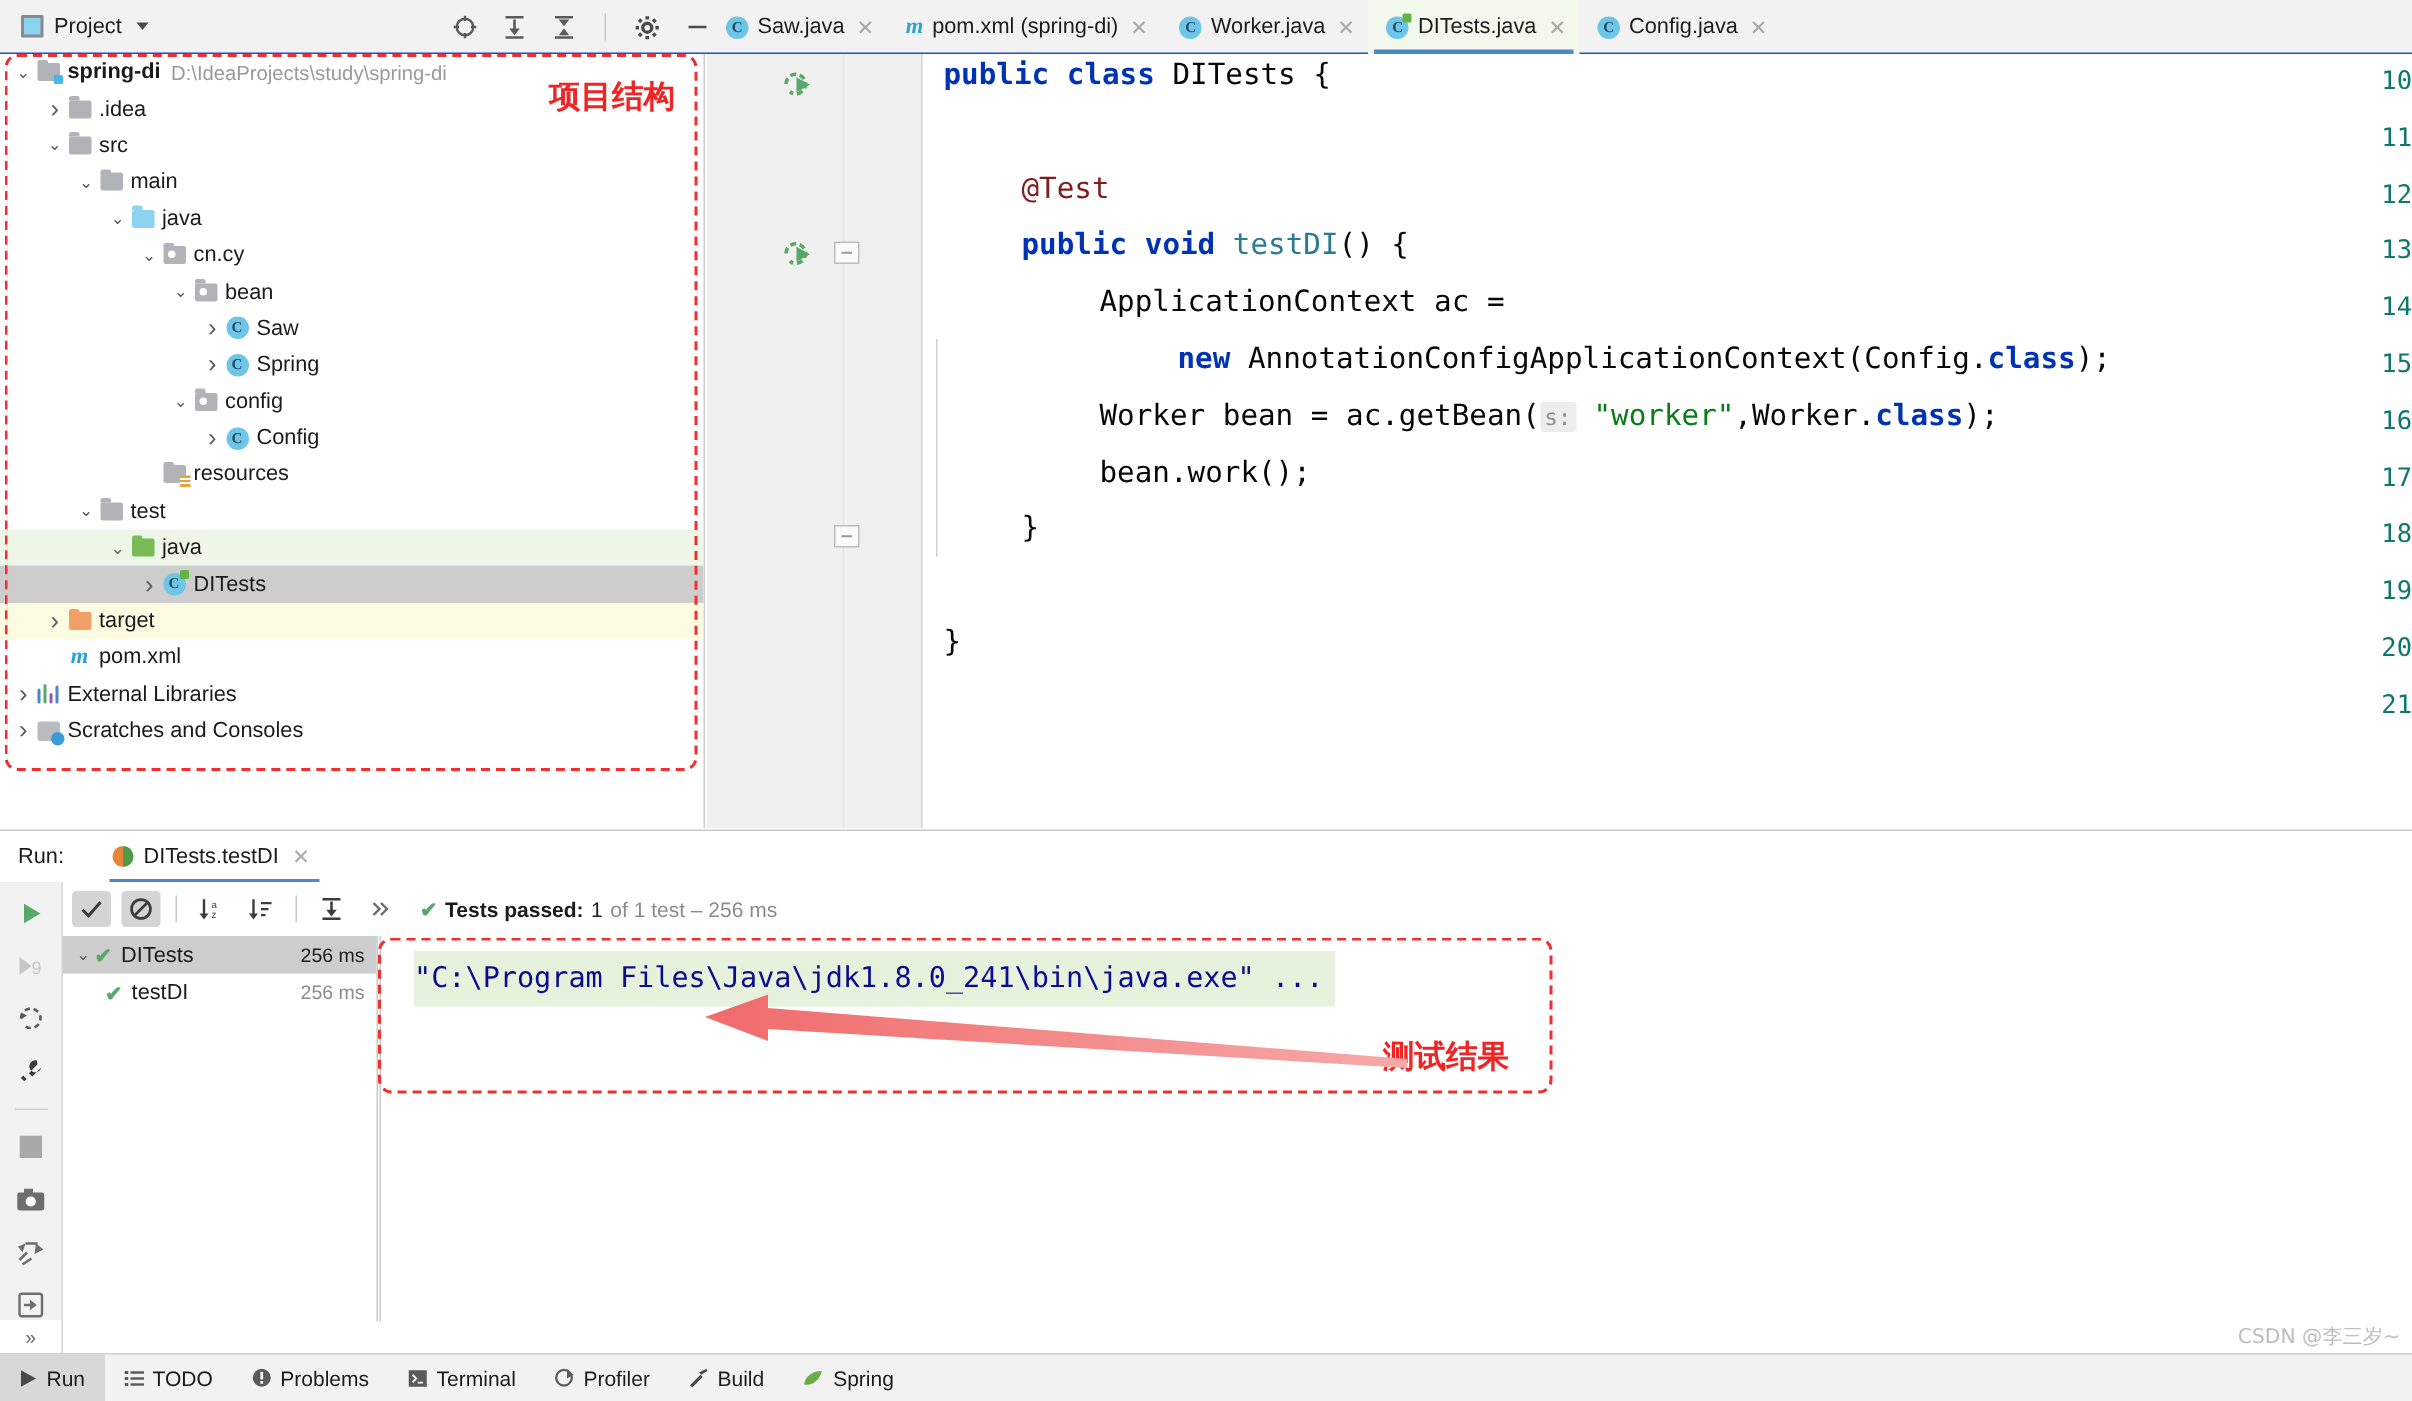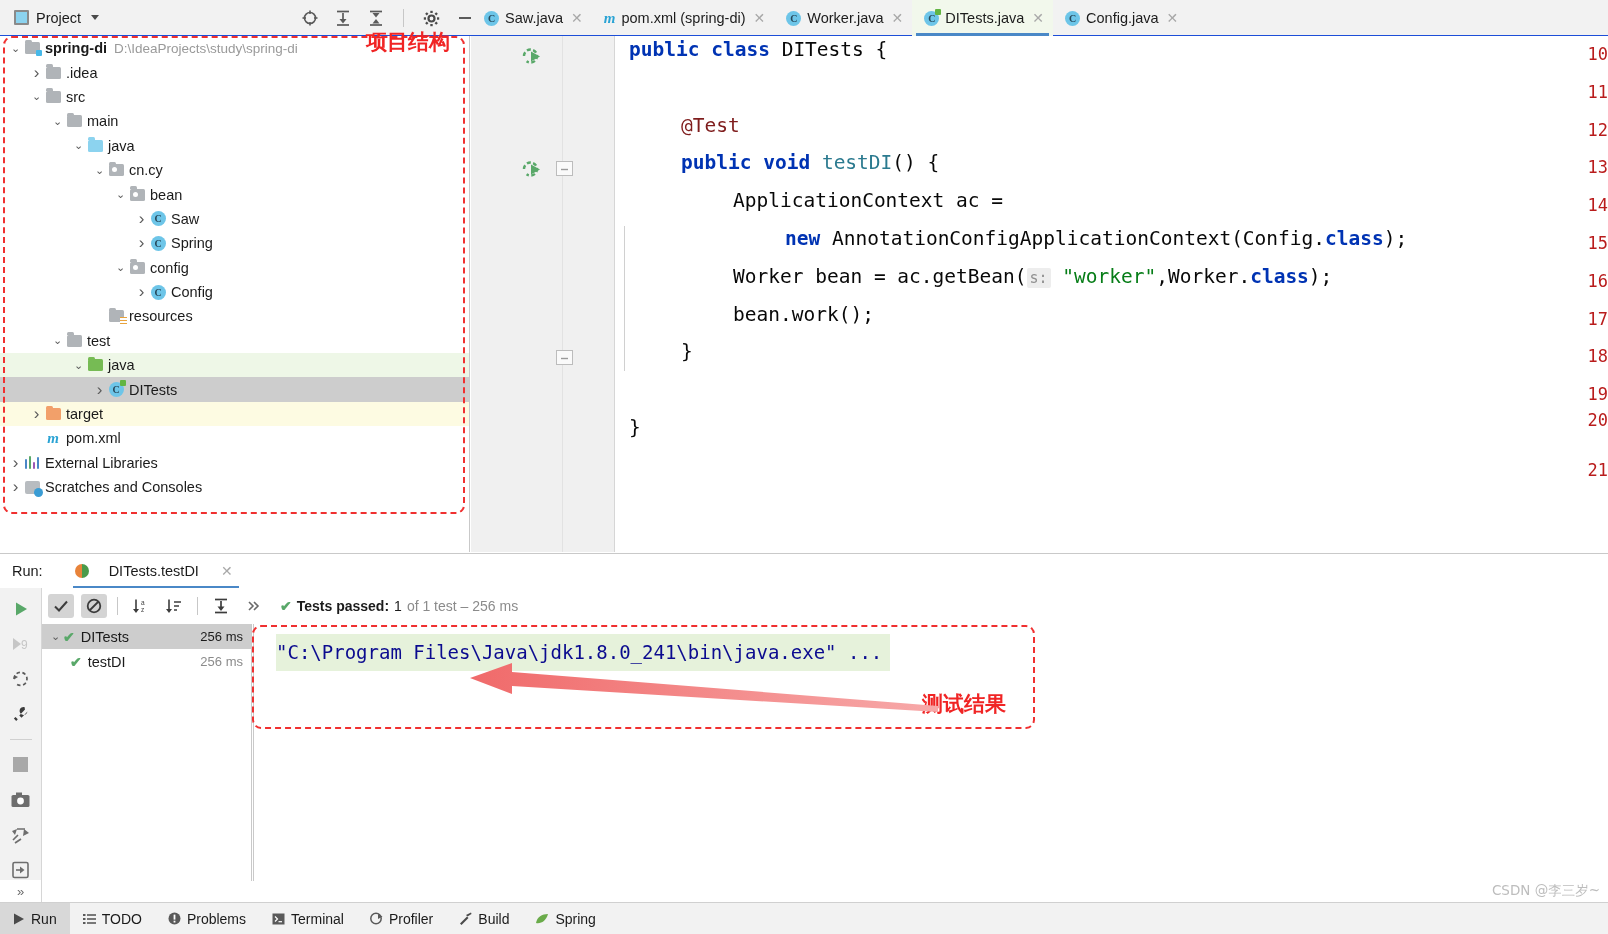--- a/index.html
+++ b/index.html
@@ -109,21 +109,21 @@
   .gutter {
     position:absolute; left:0; top:0; width:92px; height:100%;
     background:#f0f0f0; border-right:1px solid #e2e2e2;
   }
   .gutter2 {
     position:absolute; left:92px; top:0; width:52px; height:100%;
     background:#f0f0f0; border-right:1px solid #d6d6d6;
   }
   .lnum {
     position:absolute; right:0; width:48px; text-align:right;
-    font-family:"DejaVu Sans Mono", monospace; font-size:17px; color:#b91c1c;
+    font-family:"DejaVu Sans Mono", monospace; font-size:17px; color:#0f766e;
   }
   .runmark { position:absolute; left:50px; width:22px; height:22px; }
   .codearea {
     position:absolute; left:144px; top:0; right:0; bottom:0;
     font-family:"DejaVu Sans Mono", monospace; font-size:19.5px;
     white-space:pre;
   }
   .cl { position:absolute; left:14px; }
   .kw { color:#0033b3; font-weight:bold; }
   .ann { color:#7f1d1d; }
@@ -141,21 +141,21 @@
   }
 
   
   .runpanel {
     position:absolute; left:0; top:553px; width:1608px; height:328px;
     background:#fff; border-top:1px solid #c9c9c9;
   }
   .run-head { display:flex; align-items:center; height:34px; padding-left:12px; }
   .run-lab { font-size:14.5px; color:#1b1b1b; margin-right:28px; }
   .run-tab {
-    display:flex; align-items:center; gap:20px; padding:0 8px 0 4px;
+    display:flex; align-items:center; gap:7px; padding:0 8px 0 4px;
     height:34px; position:relative; font-size:14.5px; color:#1b1b1b;
   }
   .run-tab::after{content:"";position:absolute;left:2px;right:2px;bottom:0;height:2.5px;background:#4a88c7;}
   .rt-ico { width:14px;height:14px;border-radius:50%;
     background:linear-gradient(90deg,#e8833a 50%,#4a9a4a 50%); }
 
   .leftbar {
     position:absolute; left:0; top:34px; width:42px; bottom:0;
     background:#f2f2f2; border-right:1px solid #d6d6d6;
     display:flex; flex-direction:column; align-items:center; padding-top:10px; gap:14px;
@@ -481,21 +481,21 @@
       <div class="runmark" style="top: 123.4px;"><svg width="22" height="20" viewBox="0 0 22 20">
           <path d="M3,10 a6.5,6.5 0 1 1 2.6,5.2" fill="none" stroke="#59a869" stroke-width="2.4" stroke-dasharray="4,2.4"></path>
           <polygon points="10,5.5 19,10.5 10,15.5" fill="#59a869"></polygon>
         </svg></div>
       <div class="lnum" style="top: 159.2px;">14</div>
       <div class="lnum" style="top: 197px;">15</div>
       <div class="lnum" style="top: 234.8px;">16</div>
       <div class="lnum" style="top: 272.6px;">17</div>
       <div class="lnum" style="top: 310.4px;">18</div>
       <div class="lnum" style="top: 348.2px;">19</div>
-      <div class="lnum" style="top: 374px;">20</div>
+      <div class="lnum" style="top: 386px;">20</div>
       <div class="lnum" style="top: 423.8px;">21</div>
     </div>
 
   <div class="runpanel">
 
     <div class="run-head">
       <span class="run-lab">Run:</span>
       <div class="run-tab">
         <span class="rt-ico"></span>
         <span>DITests.testDI</span>
@@ -622,21 +622,21 @@
       </div>
     </div>
 
     <div class="console">
       <div><span class="con-line hl">"C:\Program Files\Java\jdk1.8.0_241\bin\java.exe" ...</span></div>
       <div class="con-line" style="height:20px;">&nbsp;</div>
     </div>
   </div>
 
   <div class="annbox" style="left:3px; top:36px; width:462px; height:478px;"></div>
-  <div class="anntext" style="left:366px; top:28px;">项目结构</div>
+  <div class="anntext" style="left:366px; top:50px;">项目结构</div>
 
   <div class="annbox" style="left:252px; top:625px; width:783px; height:104px;"></div>
   <div class="anntext" style="left:922px; top:690px;">测试结果</div>
   <svg class="arrow-svg" style="left:470px; top:660px; width:470px; height:60px;" viewBox="0 0 470 60">
     <defs>
       <linearGradient id="ag" x1="0" y1="0" x2="1" y2="0">
         <stop offset="0" stop-color="#f06a6a"></stop>
           <stop offset="1" stop-color="#f7a9a9"></stop>
       </linearGradient>
     </defs>

